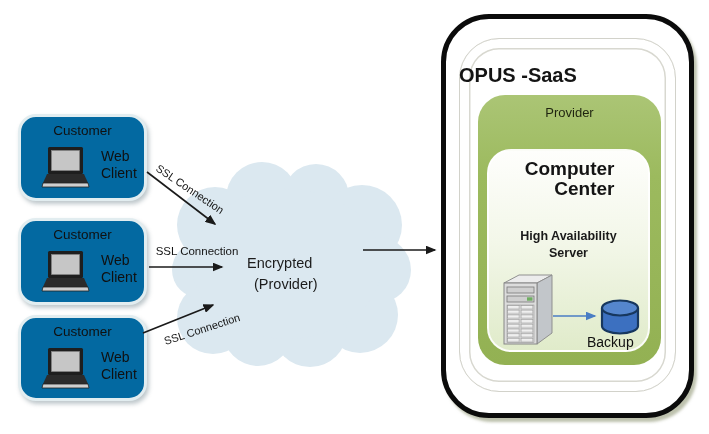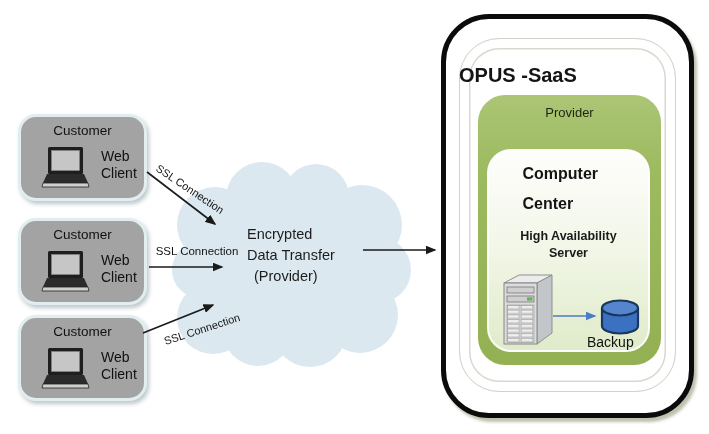--- a/index.html
+++ b/index.html
@@ -3,38 +3,38 @@
 <meta charset="utf-8">
 <style>
   html,body{margin:0;padding:0;background:#fff;}
   .canvas{
     position:relative;width:709px;height:434px;background:#ffffff;overflow:hidden;
     font-family:"Liberation Sans",sans-serif;color:#111;
   }
   
   .client{
     position:absolute;left:18px;width:129px;height:87px;box-sizing:border-box;
-    background:#a3a3a3;border:3px solid #E2EDF0;border-radius:18px;
+    background:#0369a1;border:3px solid #E2EDF0;border-radius:18px;
     box-shadow:2px 3px 4px rgba(110,130,140,.45);
   }
   .client1{top:114px}.client2{top:218px}.client3{top:315px;height:86px}
   .client-title{position:absolute;top:6px;left:0;width:100%;text-align:center;
     font-size:13.5px;color:#101010;}
   .laptop{position:absolute;left:19px;top:29px;}
   .client-label{position:absolute;left:80px;top:31px;width:52px;text-align:left;
     font-size:14px;line-height:17px;color:#101010;}
   
   .ssl{position:absolute;font-size:11px;color:#141414;white-space:nowrap;z-index:6;}
   .ssl1{left:190px;top:189px;transform:translate(-50%,-50%) rotate(34deg);}
   .ssl2{left:197px;top:251px;transform:translate(-50%,-50%);font-size:11.5px;}
   .ssl3{left:202px;top:329px;transform:translate(-50%,-50%) rotate(-18deg);}
   
   .cloud{position:absolute;left:0;top:0;width:709px;height:434px;z-index:1;}
   .bump{position:absolute;border-radius:50%;background:#DBE8F0;}
-  .cloud-text{position:absolute;left:247px;top:224px;font-size:14.5px;line-height:21px;
+  .cloud-text{position:absolute;left:247px;top:253px;font-size:14.5px;line-height:21px;
     color:#1c1c1c;z-index:2;}
   .cloud-text .indent{padding-left:7px;}
   
   .overlay{position:absolute;left:0;top:0;z-index:5;pointer-events:none;}
   
   .saas-outer{
     position:absolute;left:441px;top:14px;width:253px;height:404px;box-sizing:border-box;
     background:#fff;border:5px solid #0b0b0b;border-radius:48px;
     box-shadow:3px 4px 3px rgba(135,142,105,.55);
   }
@@ -51,22 +51,22 @@
     background:linear-gradient(180deg,#abc575 0%,#9cba5e 30%,#93b153 100%);
     padding-left:8px;
   }
   .provider-label{position:absolute;top:10px;left:0;width:100%;text-align:center;
     font-size:13px;color:#1f2410;}
   .cc-box{
     position:absolute;left:9px;top:54px;width:163px;height:203px;box-sizing:border-box;
     border-radius:24px;border:2px solid rgba(255,255,255,.85);
     background:linear-gradient(180deg,#fefefc 0%,#f3f7e9 45%,#e0ebca 100%);
   }
-  .cc-title{position:absolute;top:8px;left:0;width:100%;text-align:left;
-    font-size:16px;font-weight:bold;line-height:30px;color:#141414;}
+  .cc-title{position:absolute;top:8px;left:0;width:100%;text-align:right;
+    font-size:19px;font-weight:bold;line-height:20px;color:#141414;}
   .cc-title .wrapbox{width:92px;margin:0 auto;}
   .ha-label{position:absolute;top:72px;left:0;width:100%;text-align:center;
     font-size:12.5px;font-weight:bold;line-height:16.5px;color:#1a1a1a;}
   .ha-label .wrapbox{width:112px;margin:5px auto;}
   .server{position:absolute;left:11px;top:120px;}
   .cylinder{position:absolute;left:110px;top:147px;}
   .backup-label{position:absolute;left:98px;top:183px;width:64px;text-align:left;
     font-size:14px;color:#111;}
 </style>
 </head>
@@ -82,21 +82,20 @@
     <div class="bump" style="left:345px;top:237px;width:66px;height:66px;"></div>
     <div class="bump" style="left:322px;top:277px;width:76px;height:76px;"></div>
     <div class="bump" style="left:273px;top:293px;width:74px;height:74px;"></div>
     <div class="bump" style="left:223px;top:296px;width:70px;height:70px;"></div>
     <div class="bump" style="left:177px;top:282px;width:72px;height:72px;"></div>
     <div class="bump" style="left:172px;top:242px;width:56px;height:56px;"></div>
     <div class="bump" style="left:192px;top:189px;width:190px;height:150px;border-radius:95px/75px;"></div>
   </div>
   <div class="cloud-text">
     <div>Encrypted</div>
-    <div>Data Transfer</div>
     <div class="indent">(Provider)</div>
   </div>
 
   <div class="client client1">
     <div class="client-title">Customer</div>
     <svg class="laptop" width="50" height="46" viewBox="0 0 50 46">
       <rect x="8" y="1" width="35" height="27" rx="1.5" fill="#1e1e1e"></rect>
       <rect x="11.5" y="4.5" width="28" height="20" fill="#c6c6c6" stroke="#8a8a8a" stroke-width="0.6"></rect>
       <polygon points="7,28 44,28 48,37 3,37" fill="#2b2b2b"></polygon>
       <polygon points="3,37 48,37 49,41 2,41" fill="#cfcfcf" stroke="#222" stroke-width="0.8"></polygon>

